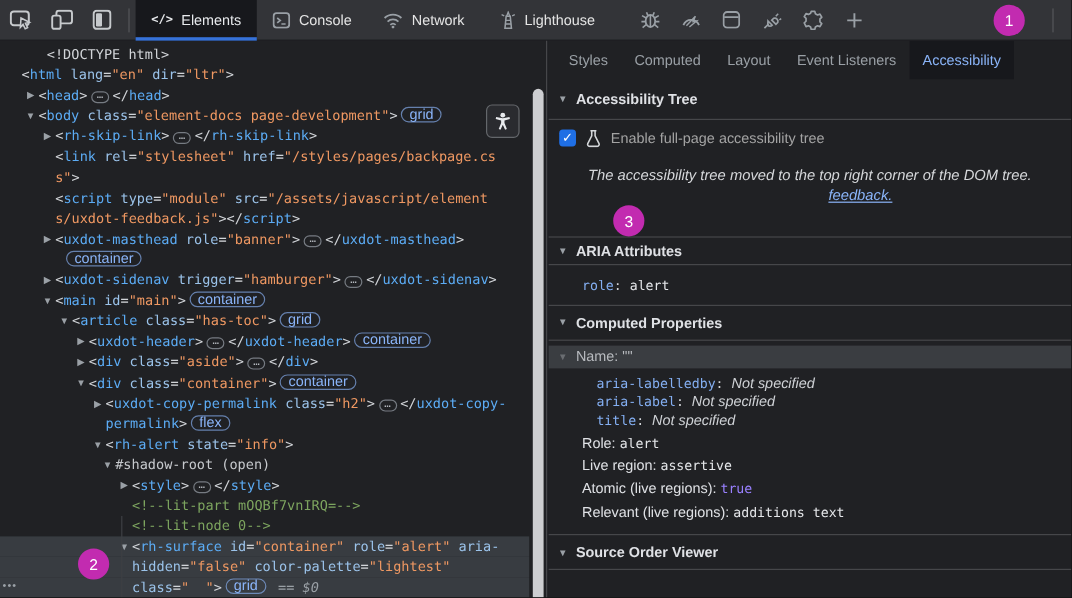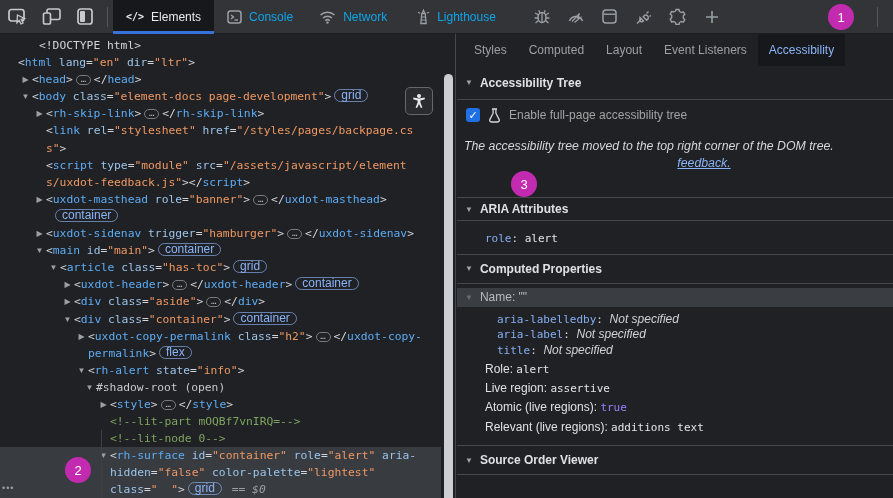--- a/index.html
+++ b/index.html
@@ -4,21 +4,21 @@
 <style>
   html,body{margin:0;padding:0;background:#111;}
   .window{position:relative;width:893px;height:498px;background:#202124;overflow:hidden;
           font-family:"Liberation Sans",sans-serif;-webkit-font-smoothing:antialiased;}
   
   .toolbar{position:absolute;top:0;left:0;right:0;height:34px;background:#333438;
            border-bottom:1px solid #1b1c1f;display:flex;align-items:center;box-sizing:border-box;}
   .tbtn{width:34px;height:30px;display:flex;align-items:center;justify-content:center;color:#c7cacd;flex:0 0 auto;}
   .tsep{width:1px;height:20px;background:#55565a;margin:0 5px;flex:0 0 auto;}
   .tab{position:relative;height:34px;display:flex;align-items:center;gap:7px;padding:0 13px;
-       color:#0ea5e9;font-size:12px;flex:0 0 auto;}
+       color:#e5e5e5;font-size:12px;flex:0 0 auto;}
   .tab.active{background:#17181c;color:#e8eaed;}
   .tab.active::after{content:"";position:absolute;left:0;right:0;bottom:0;height:3px;background:#3672d9;}
   .tabicon{display:flex;align-items:center;color:#9aa0a6;}
   .tab.active .tabicon{color:#e8eaed;}
   .codeglyph{font-family:"DejaVu Sans Mono",monospace;font-size:10px;font-weight:bold;}
   .ticon{width:34px;height:30px;display:flex;align-items:center;justify-content:center;color:#9aa0a6;flex:0 0 auto;}
   .tb-right-sep{position:absolute;right:15px;top:7px;width:1px;height:20px;background:#55565a;}
   
   .dompanel{position:absolute;top:34px;left:0;width:456px;bottom:0;background:#202124;overflow:hidden;
             border-right:1px solid #46474a;box-sizing:border-box;}
@@ -48,21 +48,21 @@
   .sechead{display:flex;align-items:center;gap:7px;padding-left:8px;font-size:12px;font-weight:bold;color:#dfe1e5;}
   .tri{color:#9aa0a6;font-size:8px;}
   .h1x{height:34px;border-bottom:1px solid #46474a;box-sizing:border-box;}
   .h2x{height:24px;border-top:1px solid #46474a;border-bottom:1px solid #46474a;box-sizing:border-box;}
   .h3x{height:30px;border-top:1px solid #46474a;border-bottom:1px solid #46474a;box-sizing:border-box;}
   .h4x{height:30px;border-top:1px solid #46474a;border-bottom:1px solid #46474a;box-sizing:border-box;}
   .cbrow{height:30px;display:flex;align-items:center;gap:8px;padding-left:9px;}
   .cbox{width:14px;height:14px;background:#1f6fe5;border-radius:3px;color:#fff;font-size:11px;line-height:14px;
         text-align:center;flex:0 0 auto;}
   .cblabel{font-size:12px;color:#a3a3a3;}
-  .notice{margin-top:8px;padding:0 4px 0 7px;font-style:italic;font-size:12.3px;line-height:17px;color:#d5d7da;}
+  .notice{margin-top:8px;padding:0 4px 0 7px;font-style:italic;font-size:12.3px;line-height:17px;color:#d5d7da;margin-left:26px;}
   .fbline{text-align:center;margin-left:55px;}
   .fblink{color:#8ab4f8;text-decoration:underline;cursor:pointer;}
   .gap-aria{margin-top:25px;}
   .monoblock{padding:9px 0 6px 0;}
   .prow{padding-left:28px;line-height:17.5px;font-family:"DejaVu Sans Mono",monospace;font-size:11px;color:#e4e6e9;}
   .pname{color:#84aff2;}
   .namerow{height:19px;margin-top:4px;background:#3a3d41;display:flex;align-items:center;gap:7px;
            padding-left:8px;font-size:12px;color:#b7babe;}
   .namerow .tri{color:#6a6d71;}
   .detblock{padding:5px 0 0 0;}

